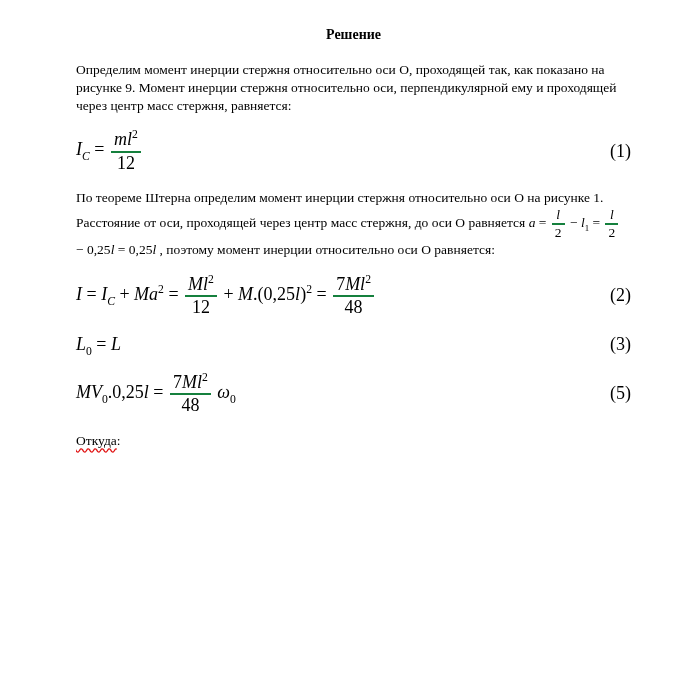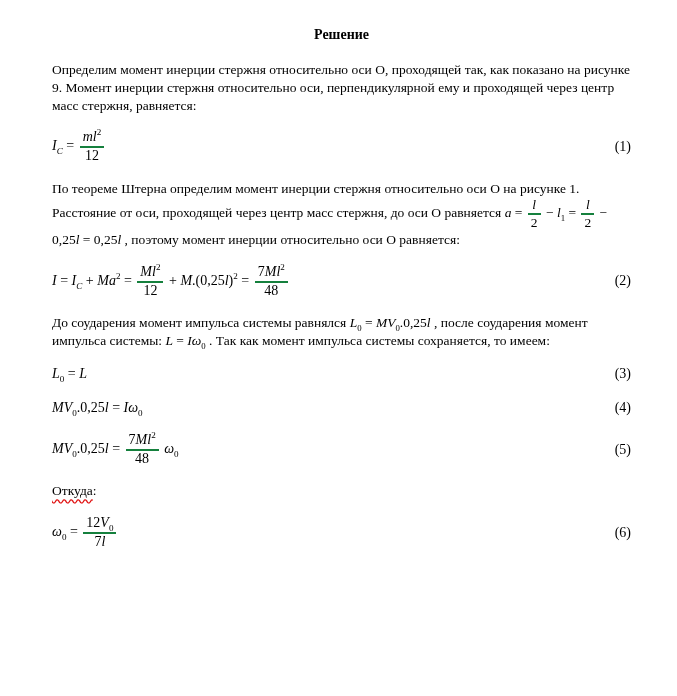--- a/index.html
+++ b/index.html
@@ -5,40 +5,40 @@
   html, body { margin: 0; padding: 0; }
   body {
     width: 677px;
     height: 696px;
     background: #ffffff;
     overflow: hidden;
     font-family: "Liberation Serif", serif;
     color: #000;
   }
   .page {
-    padding: 26px 46px 0 52px;
+    padding: 26px 46px 0 76px;
     font-size: 13.5px;
     line-height: 1.33;
   }
   .title {
     text-align: center;
     font-weight: 700;
     font-size: 14px;
     margin-bottom: 16px;
   }
   .para {
     margin: 0 0 12px 0;
     text-align: left;
   }
   .eq-row {
     display: flex;
     justify-content: space-between;
     align-items: center;
     margin: 15px 0;
-    font-size: 14px;
+    font-size: 18px;
   }
   .eq-body { display: inline-block; }
   .eq-num { text-align: right; }
   
   .fr {
     display: inline-block;
     vertical-align: middle;
     text-align: center;
     margin: 0 2px;
   }
@@ -78,39 +78,30 @@
     <span class="eq-num">(1)</span>
   </div>
 
   <p class="para">По теореме Штерна определим момент инерции стержня относительно оси О на рисунке 1. Расстояние от оси, проходящей через центр масс стержня, до оси О равняется <i>a</i> = <span class="fr"><span class="nu"><i>l</i></span><span class="de">2</span></span> − <i>l</i><sub>1</sub> = <span class="fr"><span class="nu"><i>l</i></span><span class="de">2</span></span> − 0,25<i>l</i> = 0,25<i>l</i> , поэтому момент инерции относительно оси О равняется:</p>
 
   <div class="eq-row">
     <span class="eq-body"><i>I</i> = <i>I</i><sub><i>C</i></sub> + <i>Ma</i><sup>2</sup> = <span class="fr"><span class="nu"><i>Ml</i><sup>2</sup></span><span class="de">12</span></span> + <i>M</i>.(0,25<i>l</i>)<sup>2</sup> = <span class="fr"><span class="nu">7<i>Ml</i><sup>2</sup></span><span class="de">48</span></span></span>
     <span class="eq-num">(2)</span>
   </div>
 
-  <p class="para">До соударения момент импульса системы равнялся <i>L</i><sub>0</sub> = <i>MV</i><sub>0</sub>.0,25<i>l</i> , после соударения момент импульса системы: <i>L</i> = <i>Iω</i><sub>0</sub> . Так как момент импульса системы сохраняется, то имеем:</p>
 
   <div class="eq-row">
     <span class="eq-body"><i>L</i><sub>0</sub> = <i>L</i></span>
     <span class="eq-num">(3)</span>
   </div>
 
-  <div class="eq-row">
-    <span class="eq-body"><i>MV</i><sub>0</sub>.0,25<i>l</i> = <i>Iω</i><sub>0</sub></span>
-    <span class="eq-num">(4)</span>
-  </div>
 
 
   <div class="eq-row">
     <span class="eq-body"><i>MV</i><sub>0</sub>.0,25<i>l</i> = <span class="fr"><span class="nu">7<i>Ml</i><sup>2</sup></span><span class="de">48</span></span> <i>ω</i><sub>0</sub></span>
     <span class="eq-num">(5)</span>
   </div>
 
   <p class="para"><span class="sp">Откуда</span>:</p>
 
-  <div class="eq-row">
-    <span class="eq-body"><i>ω</i><sub>0</sub> = <span class="fr"><span class="nu">12<i>V</i><sub>0</sub></span><span class="de">7<i>l</i></span></span></span>
-    <span class="eq-num">(6)</span>
-  </div>
 
 
 </div>
 
 </body></html>

